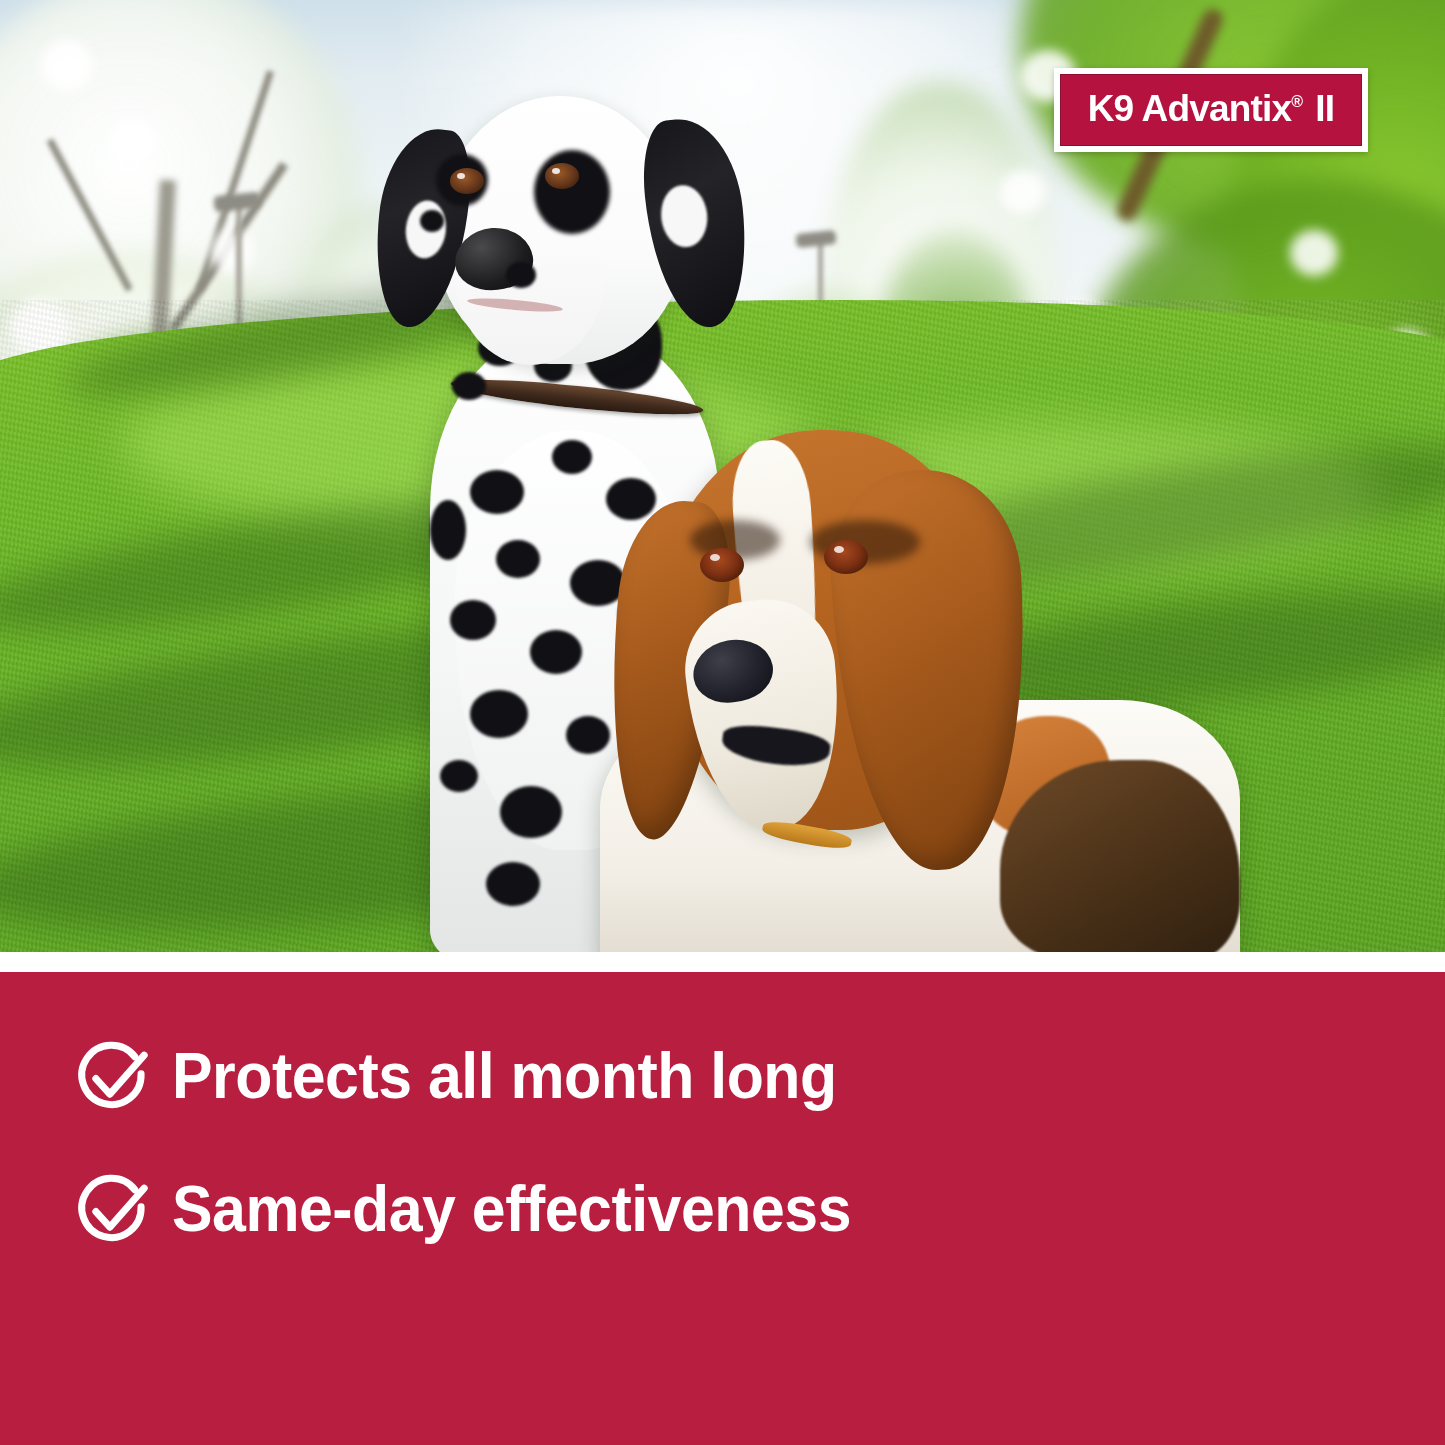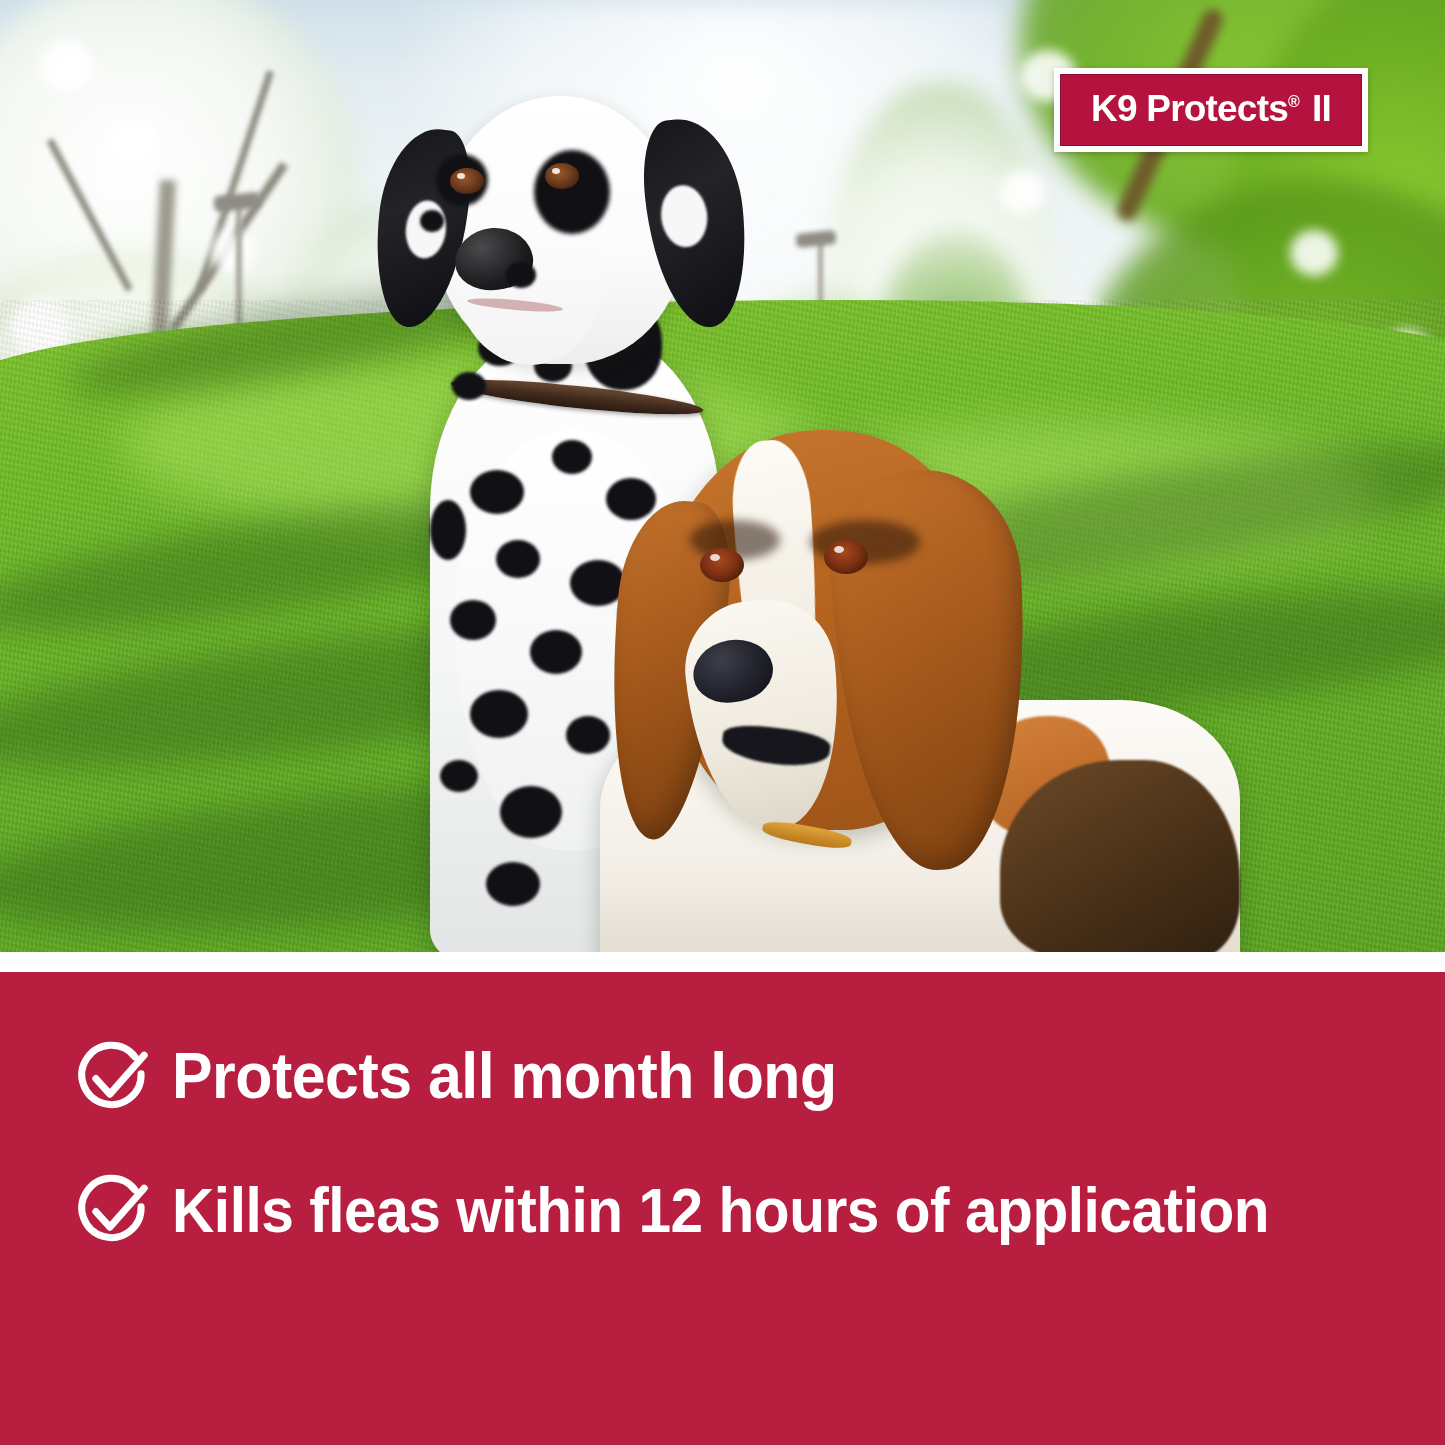--- a/index.html
+++ b/index.html
@@ -570,41 +570,41 @@
       <div class="bas-eye" style="left:700px; top:548px;"></div>
       <div class="bas-eye" style="left:824px; top:540px;"></div>
       <div class="bas-muzzle"></div>
       <div class="bas-nose"></div>
       <div class="bas-lip"></div>
       <div class="bas-collar"></div>
     </div>
 
     <div class="logo-badge">
       <div class="logo-inner">
-        <div class="logo-text"><span>K9 Protects</span><span class="reg">®</span><span class="ii">II</span></div>
+        <div class="logo-text"><span>K9 Advantix</span><span class="reg">®</span><span class="ii">II</span></div>
       </div>
     </div>
   </div>
 
   <div class="banner">
     <div class="bullets">
 
       <div class="bullet-row">
         <svg class="check-icon" viewBox="0 0 100 100" aria-hidden="true">
           <path d="M78 24 A38 38 0 1 0 86 46" fill="none" stroke="#ffffff" stroke-width="9" stroke-linecap="round"></path>
           <path d="M28 52 L46 72 L90 22" fill="none" stroke="#ffffff" stroke-width="9" stroke-linecap="round" stroke-linejoin="round"></path>
         </svg>
         <div class="bullet-text">Protects all month long</div>
       </div>
 
-
-      <div class="bullet-row wide">
+      <div class="bullet-row">
         <svg class="check-icon" viewBox="0 0 100 100" aria-hidden="true">
           <path d="M78 24 A38 38 0 1 0 86 46" fill="none" stroke="#ffffff" stroke-width="9" stroke-linecap="round"></path>
           <path d="M28 52 L46 72 L90 22" fill="none" stroke="#ffffff" stroke-width="9" stroke-linecap="round" stroke-linejoin="round"></path>
         </svg>
-        <div class="bullet-text">Kills fleas within 12 hours of application</div>
+        <div class="bullet-text">Same-day effectiveness</div>
       </div>
+
 
     </div>
   </div>
 
 </div>
 
 </body></html>

